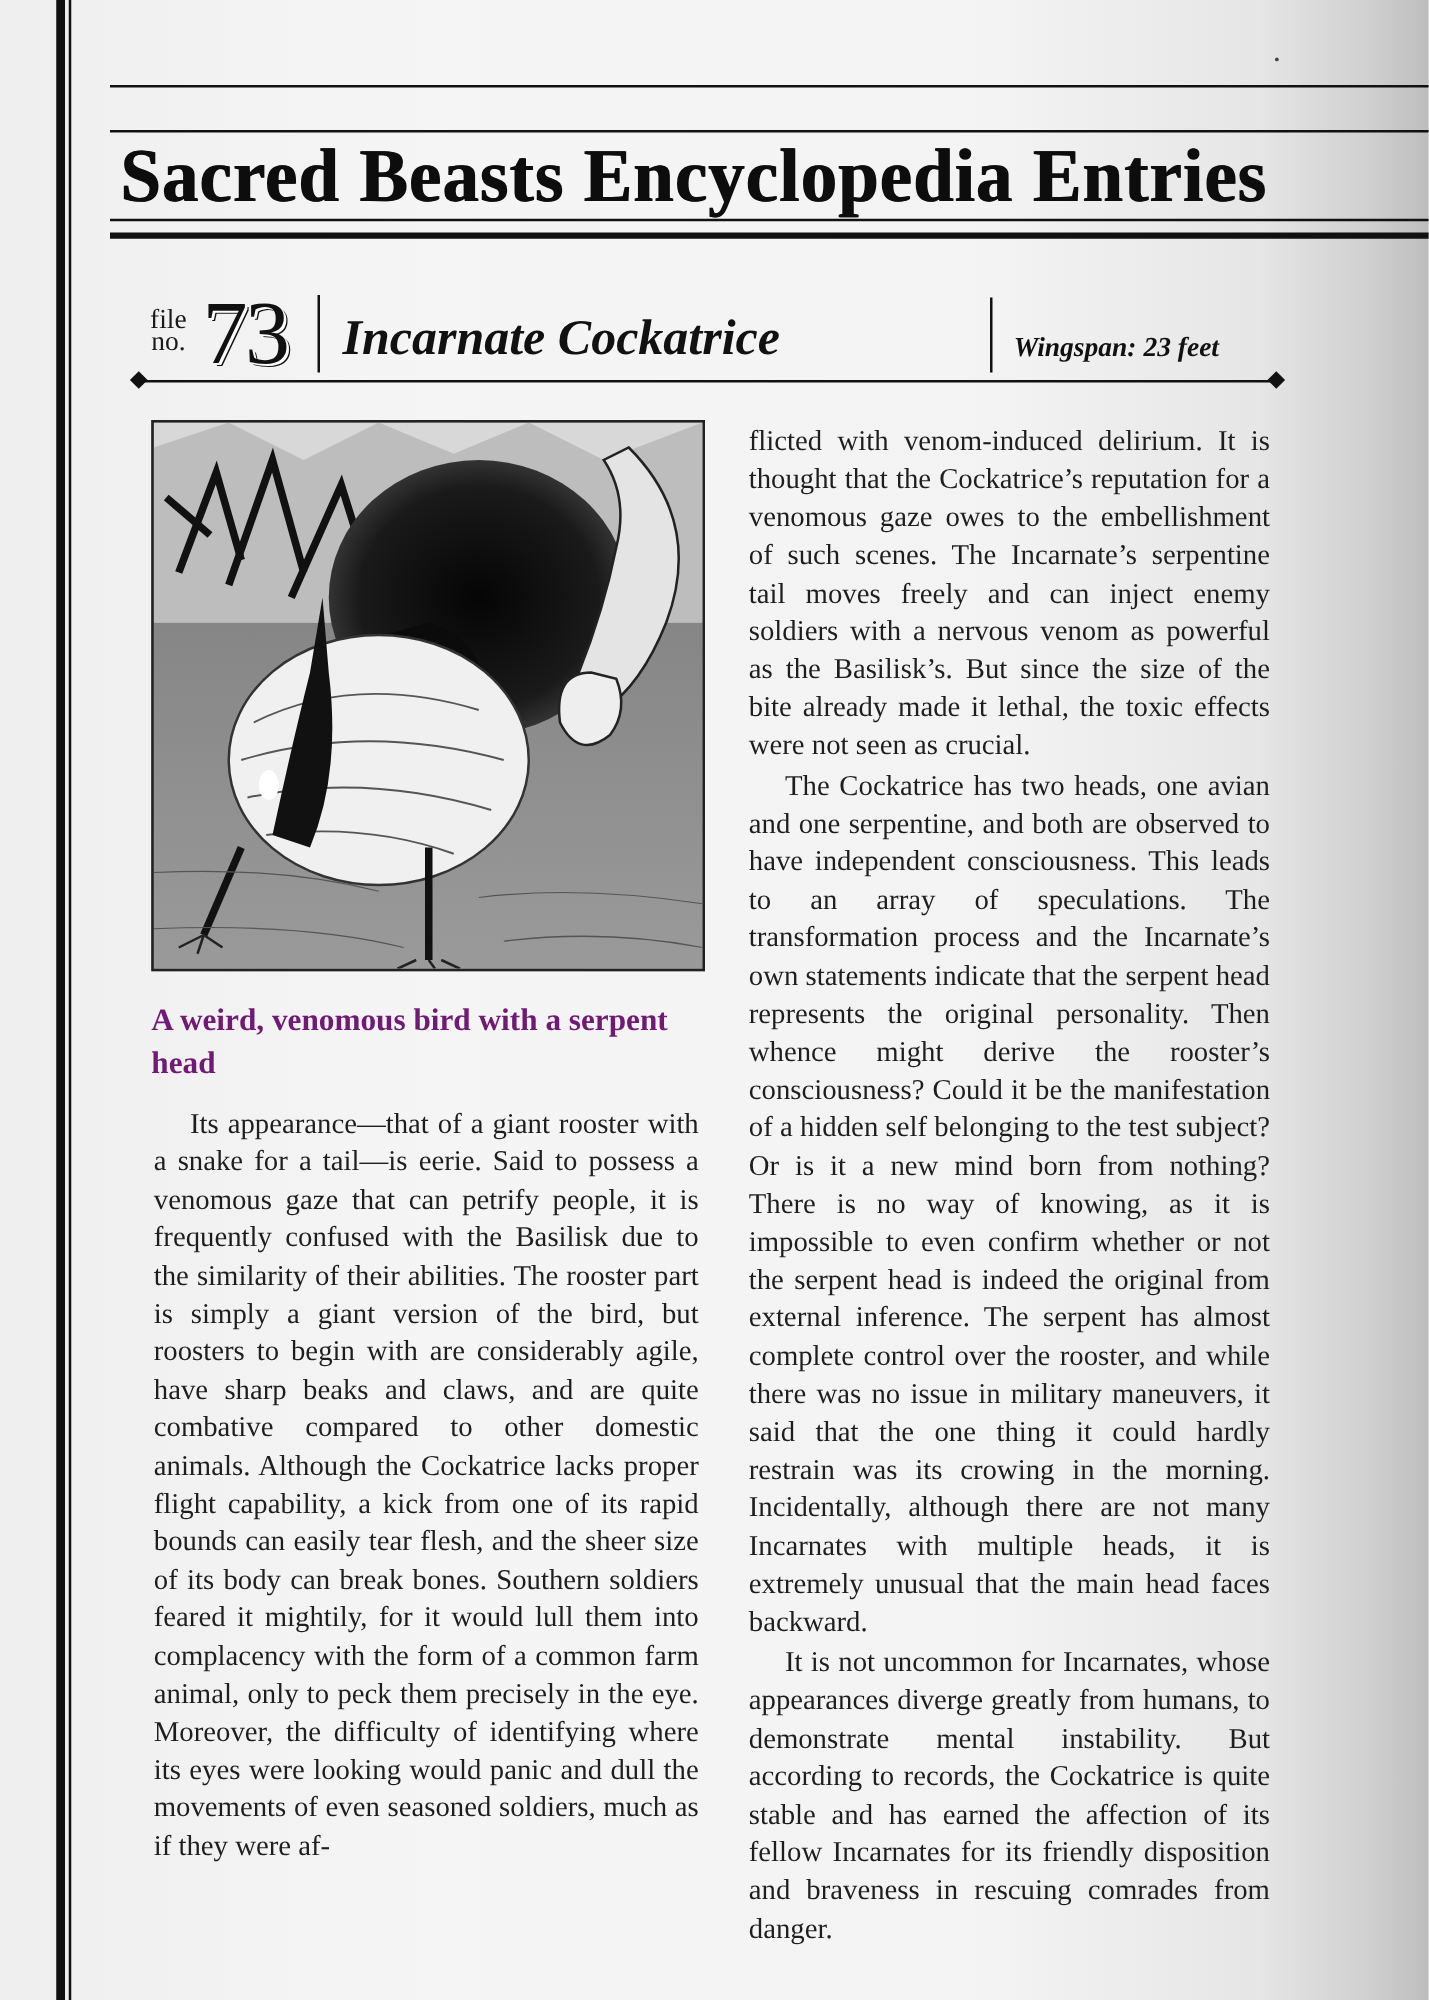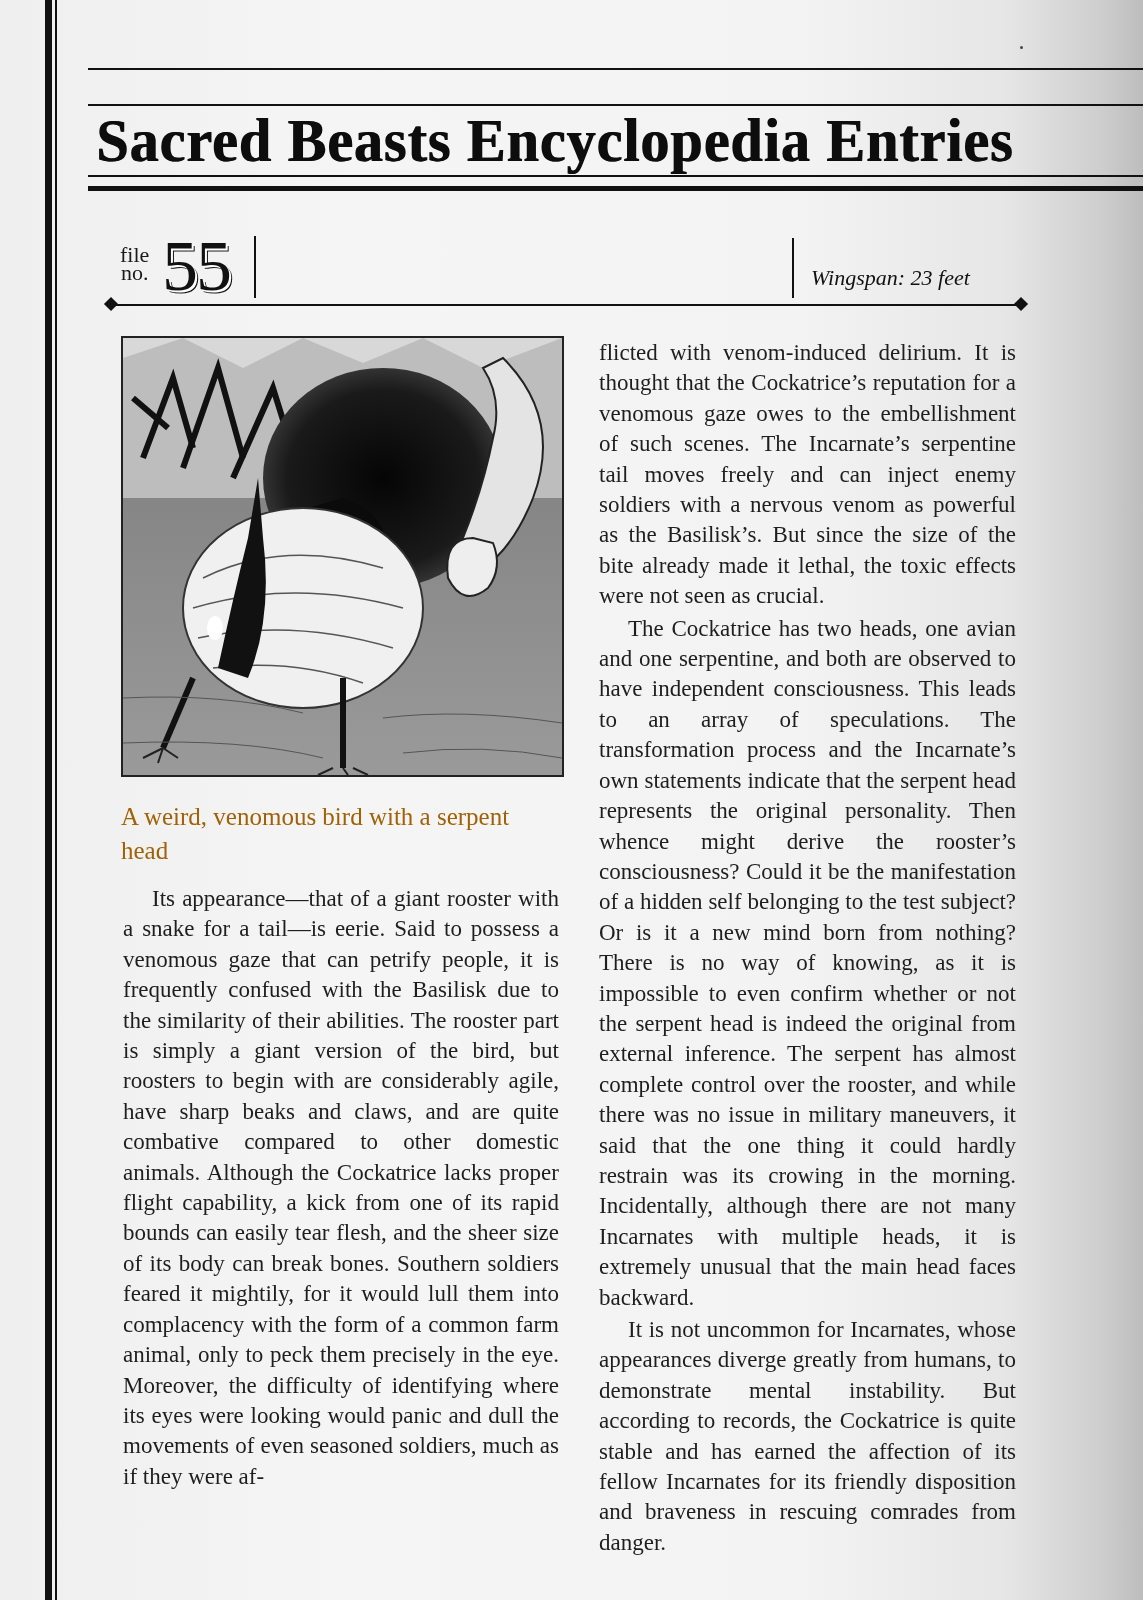--- a/index.html
+++ b/index.html
@@ -41,37 +41,37 @@
     text-shadow: 2px 2px 0 #fff, 3px 3px 0 #111;
   }
   .vsep1 { position: absolute; left: 148px; top: 0; width: 2px; height: 62px; background: #111; }
   .vsep2 { position: absolute; left: 686px; top: 2px; width: 2px; height: 60px; background: #111; }
   .creature-name {
     position: absolute; left: 168px; top: 10px; font-family: "Liberation Serif", serif;
     font-style: italic; font-weight: bold; font-size: 40px; line-height: 48px; color: #111;
   }
   .wingspan {
     position: absolute; left: 705px; top: 28px; font-family: "Liberation Serif", serif;
-    font-style: italic; font-weight: normal; font-size: 22px; line-height: 28px; color: #111;
+    font-style: italic; font-weight: bold; font-size: 22px; line-height: 28px; color: #111;
   }
   .base-rule { position: absolute; left: 4px; top: 68px; width: 912px; height: 2px; background: #111; }
   .diamond {
     position: absolute; top: 63px; width: 10px; height: 10px; background: #111; transform: rotate(45deg);
   }
   .d-left { left: 0px; }
   .d-right { left: 910px; }
 
   .illustration {
     position: absolute; left: 121px; top: 336px; width: 443px; height: 441px;
     border: 2px solid #222; box-sizing: border-box; overflow: hidden; background: #8f8f8f;
   }
 
   .subtitle {
     position: absolute; left: 121px; top: 800px; width: 440px;
-    font-family: "Liberation Serif", serif; font-weight: normal; font-size: 25px; line-height: 34px; color: #a16207;
+    font-family: "Liberation Serif", serif; font-weight: bold; font-size: 25px; line-height: 34px; color: #701a75;
   }
   .col {
     position: absolute; font-family: "Liberation Serif", serif; font-size: 23px;
     line-height: 30.4px; color: #1e1e1e; text-align: justify; hyphens: manual;
   }
   .col-left { left: 121px; top: 882px; width: 440px; }
   .col-right { left: 597px; top: 336px; width: 421px; }
   .col p { margin: 2px; }
   .col p.indent { text-indent: 29px; }
   .speck { position: absolute; left: 1020px; top: 46px; width: 3px; height: 3px; background: #444; border-radius: 50%; }
@@ -88,22 +88,23 @@
 <div class="hrule r2"></div>
 <div class="title">Sacred Beasts Encyclopedia Entries</div>
 <div class="hrule r3"></div>
 <div class="hrule r4"></div>
 
 <div class="file-header">
   <div class="file-label">
     <div>file</div>
     <div>no.</div>
   </div>
-  <div class="file-num">55</div>
+  <div class="file-num">73</div>
   <div class="vsep1"></div>
+  <div class="creature-name">Incarnate Cockatrice</div>
   <div class="vsep2"></div>
   <div class="wingspan">Wingspan: 23 feet</div>
   <div class="base-rule"></div>
   <div class="diamond d-left"></div>
   <div class="diamond d-right"></div>
 </div>
 
 <div class="illustration">
   <svg width="439" height="437" viewBox="0 0 439 437">
     <defs>

